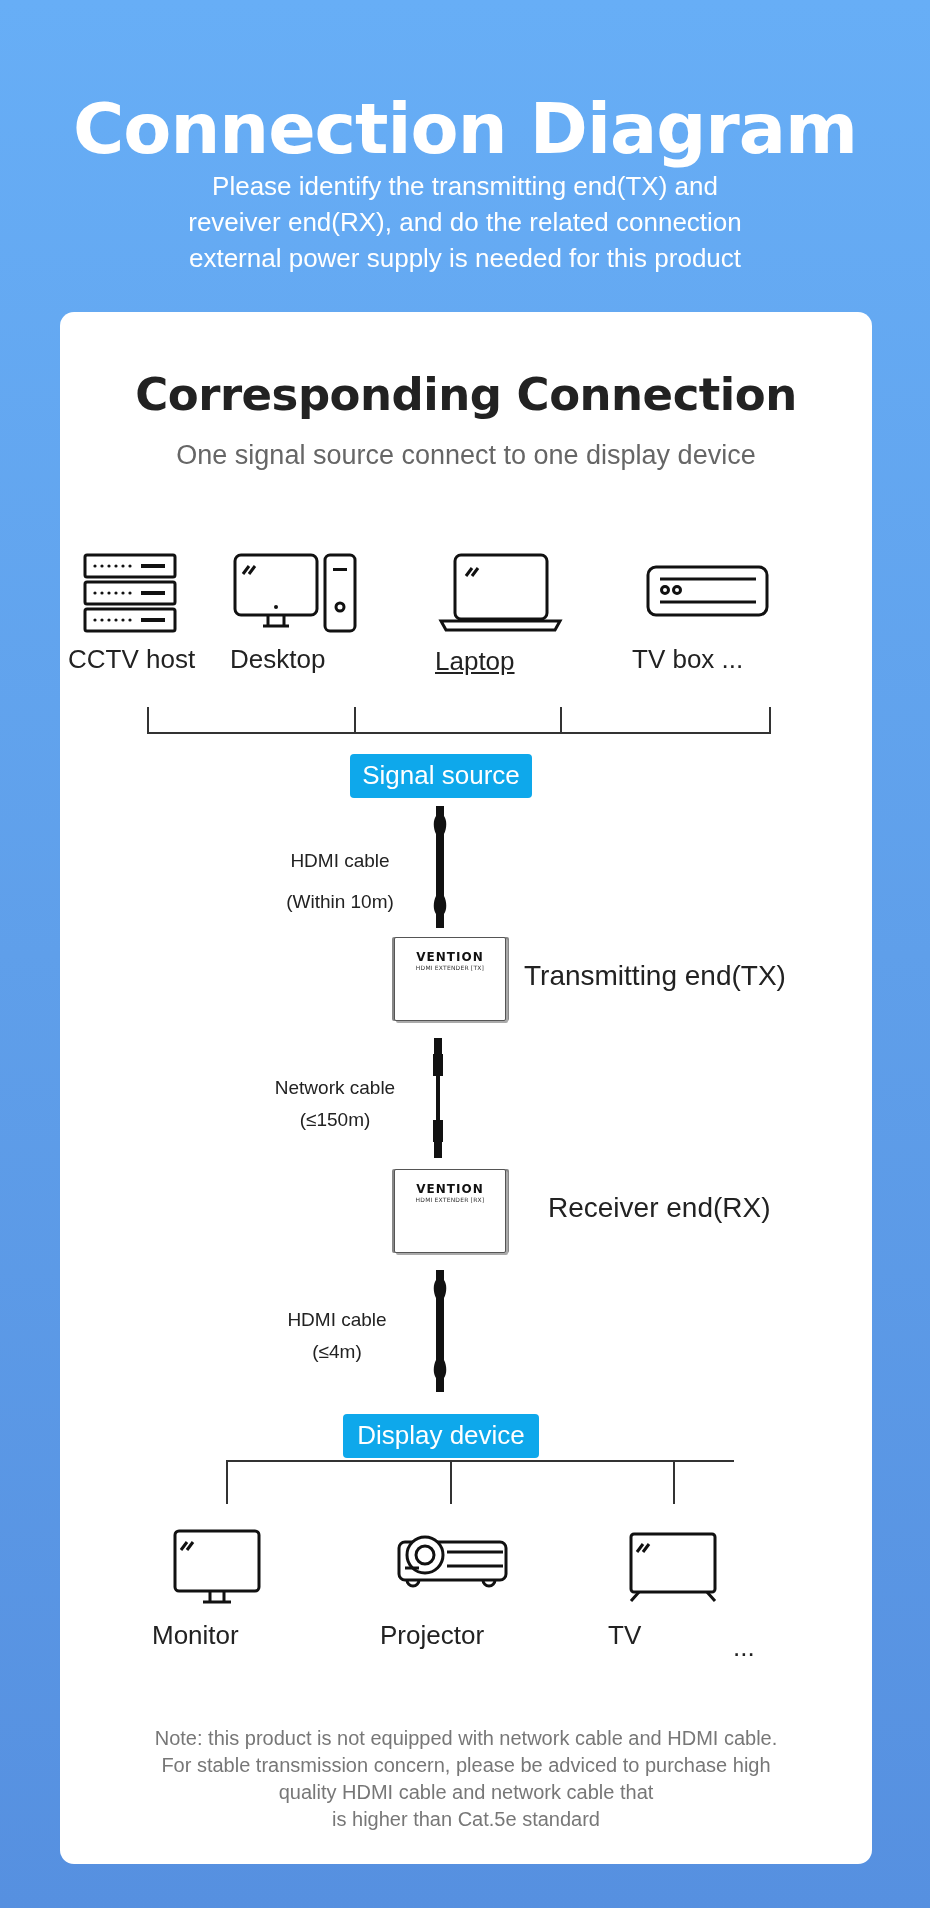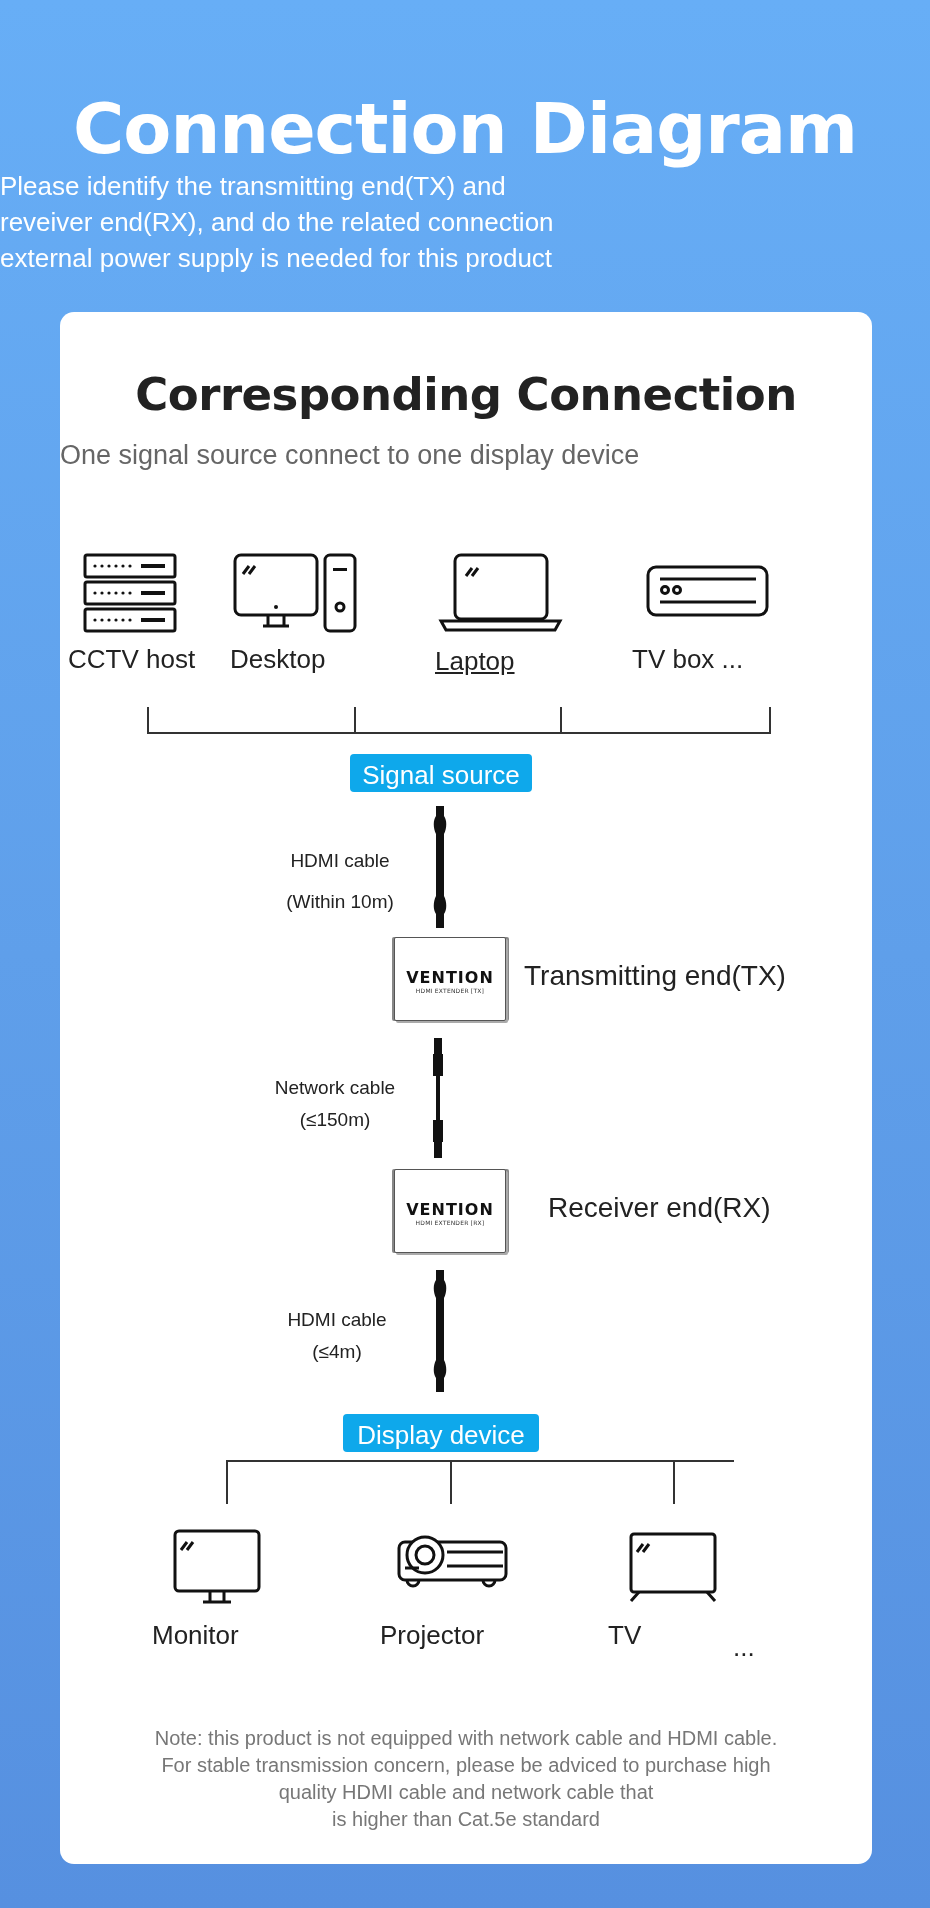--- a/index.html
+++ b/index.html
@@ -8,60 +8,60 @@
     background: linear-gradient(180deg, #67aef6 0%, #5f9fea 50%, #5690e0 100%);
     font-family: "DejaVu Sans", sans-serif;
     position: relative;
   }
   .main-title {
     position: absolute; top: 88px; left: 0; width: 930px; text-align: center;
     color: #fff; font-size: 70px; font-weight: bold; letter-spacing: -1px;
     font-family: "DejaVu Sans", sans-serif;
   }
   .subtitle {
-    position: absolute; top: 168px; left: 0; width: 930px; 
+    position: absolute; top: 168px; left: 0; width: 930px; text-align: center;
     color: #fff; font-size: 26px; line-height: 36px;
     font-family: "Liberation Sans", sans-serif;
   }
   .card {
     position: absolute; left: 60px; top: 312px; width: 812px; height: 1552px;
     background: #fff; border-radius: 14px;
   }
   .card-title {
     position: absolute; top: 56px; left: 0; width: 100%; text-align: center;
     font-size: 45px; font-weight: bold; color: #222; letter-spacing: -0.5px;
   }
   .card-sub {
-    position: absolute; top: 128px; left: 0; width: 100%; text-align: left;
+    position: absolute; top: 128px; left: 0; width: 100%; text-align: center;
     font-size: 27px; color: #666; font-family: "Liberation Sans", sans-serif;
   }
   .dev { position: absolute; text-align: left; }
   .dev svg { display: block; margin: 0 auto; }
   .dev-label {
     font-size: 26px; color: #222; font-family: "Liberation Sans", sans-serif;
     white-space: nowrap;
   }
   .hline { position: absolute; background: #333; }
   .pill {
     position: absolute; background: #0ea8eb; color: #fff; border-radius: 4px;
     font-size: 26px; text-align: center; font-family: "Liberation Sans", sans-serif;
-    line-height: 42px; height: 38px;
+    line-height: 42px; height: 44px;
   }
   .cable-label {
     position: absolute; text-align: center; font-size: 19px; color: #222;
     font-family: "Liberation Sans", sans-serif; line-height: 41px;
   }
   .cable-label.tight { line-height: 32px; }
   .box {
     position: absolute; width: 112px; height: 84px; background: #fff;
     border: 1.5px solid #555; border-radius: 2px;
     box-shadow: 2px 2px 0 #aaa, -2px 0 0 #888, 3px 0 0 #888;
     text-align: center;
   }
-  .brand { margin-top: 30px; font-size: 16px; font-weight: bold; letter-spacing: 1px; color: #111; }
+  .brand { margin-top: 12px; font-size: 12px; font-weight: bold; letter-spacing: 1px; color: #111; }
   .model { font-size: 6px; color: #333; letter-spacing: 0.2px; }
   .end-label {
     position: absolute; font-size: 28px; color: #222;
     font-family: "Liberation Sans", sans-serif; white-space: nowrap;
   }
   .note {
     position: absolute; top: 1413px; left: 0; width: 100%; text-align: center;
     font-size: 20px; color: #777; line-height: 27px;
     font-family: "Liberation Sans", sans-serif;
   }

